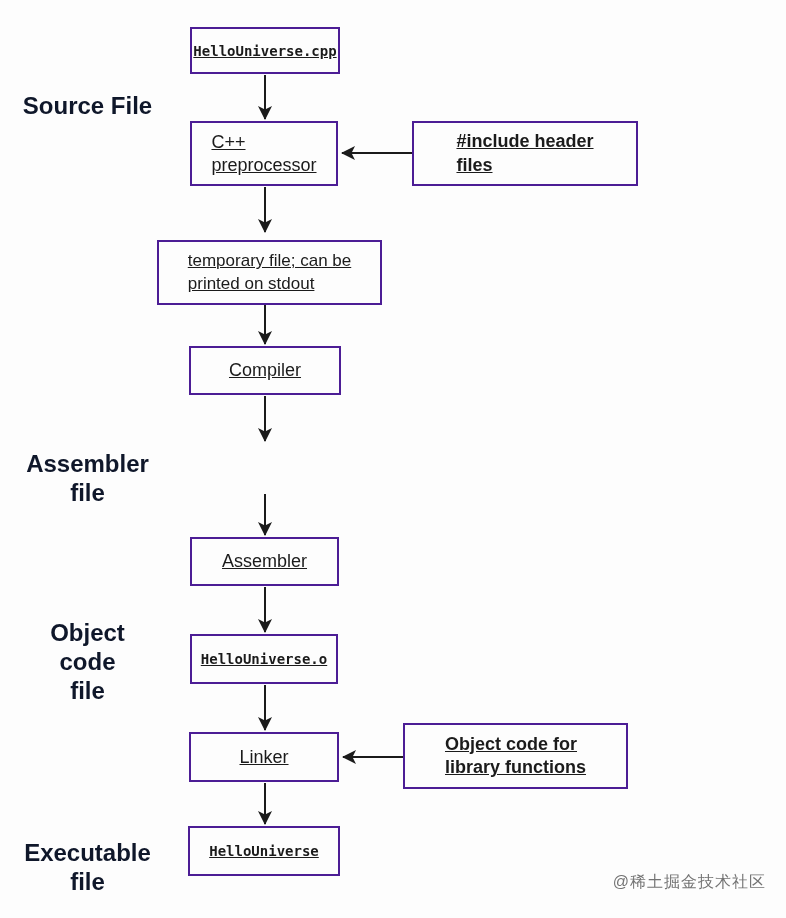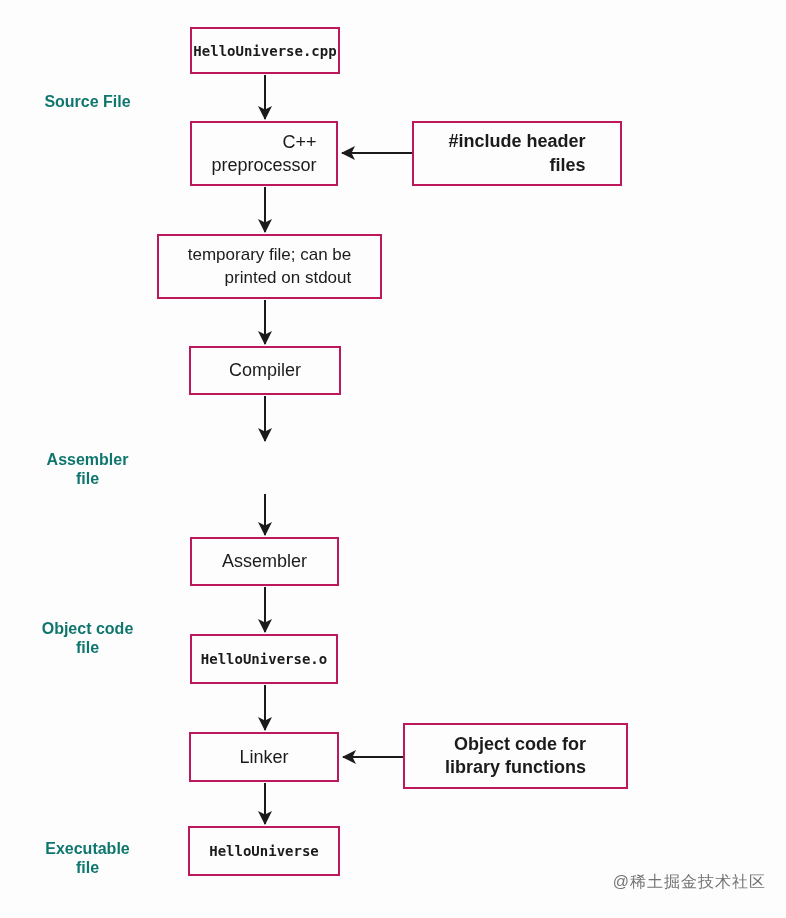--- a/index.html
+++ b/index.html
@@ -3,35 +3,35 @@
 <meta charset="utf-8">
 <style>
   html, body { margin:0; padding:0; background:#fdfdfd; }
   .canvas {
     position:relative; width:786px; height:918px; background:#fdfdfd;
     font-family:"Liberation Sans", sans-serif; overflow:hidden;
   }
   .arrow-layer { position:absolute; left:0; top:0; pointer-events:none; }
   .box {
     position:absolute; box-sizing:border-box;
-    border:2px solid #be185d; background:#fdfdfd; color:#1b1b1b;
+    border:2px solid #4c1d95; background:#fdfdfd; color:#1b1b1b;
     display:flex; align-items:center; justify-content:center;
-    text-align:right; white-space:pre-line;
+    text-align:left; white-space:pre-line;text-decoration:underline;
   }
   .mono {
     font-family:"DejaVu Sans Mono","Liberation Mono",monospace;
     font-weight:bold; font-size:14px;
   }
   .sans { font-size:18px; line-height:1.25; }
   .sans-sm { font-size:17px; line-height:1.3; }
   .note { font-weight:bold; font-size:18px; line-height:1.3; }
   .side-label {
     position:absolute; width:135px; left:20px;
-    font-weight:bold; font-size:16px; line-height:1.2;
-    color:#0f766e; text-align:center; white-space:pre-line;
+    font-weight:bold; font-size:24px; line-height:1.2;
+    color:#0f172a; text-align:center; white-space:pre-line;
   }
   .watermark {
     position:absolute; right:20px; top:872px;
     font-size:16px; color:#737373; letter-spacing:1px;
   }
 </style>
 </head>
 <body>
 
 <div class="canvas">
@@ -60,24 +60,24 @@
   <div class="side-label" style="top:619px;">Object code
 file</div>
   <div class="side-label" style="top:839px;">Executable
 file</div>
 
   <div class="box mono" style="left:190px;top:27px;width:150px;height:47px;">HelloUniverse.cpp</div>
 
   <div class="box sans" style="left:190px;top:121px;width:148px;height:65px;">C++
 preprocessor</div>
 
-  <div class="box note" style="left:412px;top:121px;width:210px;height:65px;">#include header
+  <div class="box note" style="left:412px;top:121px;width:226px;height:65px;">#include header
 files</div>
 
-  <div class="box sans-sm" style="left:157px;top:234px;width:225px;height:65px;">temporary file; can be
+  <div class="box sans-sm" style="left:157px;top:240px;width:225px;height:65px;">temporary file; can be
 printed on stdout</div>
 
   <div class="box sans" style="left:189px;top:346px;width:152px;height:49px;">Compiler</div>
 
 
   <div class="box sans" style="left:190px;top:537px;width:149px;height:49px;">Assembler</div>
 
   <div class="box mono" style="left:190px;top:634px;width:148px;height:50px;">HelloUniverse.o</div>
 
   <div class="box sans" style="left:189px;top:732px;width:150px;height:50px;">Linker</div>

